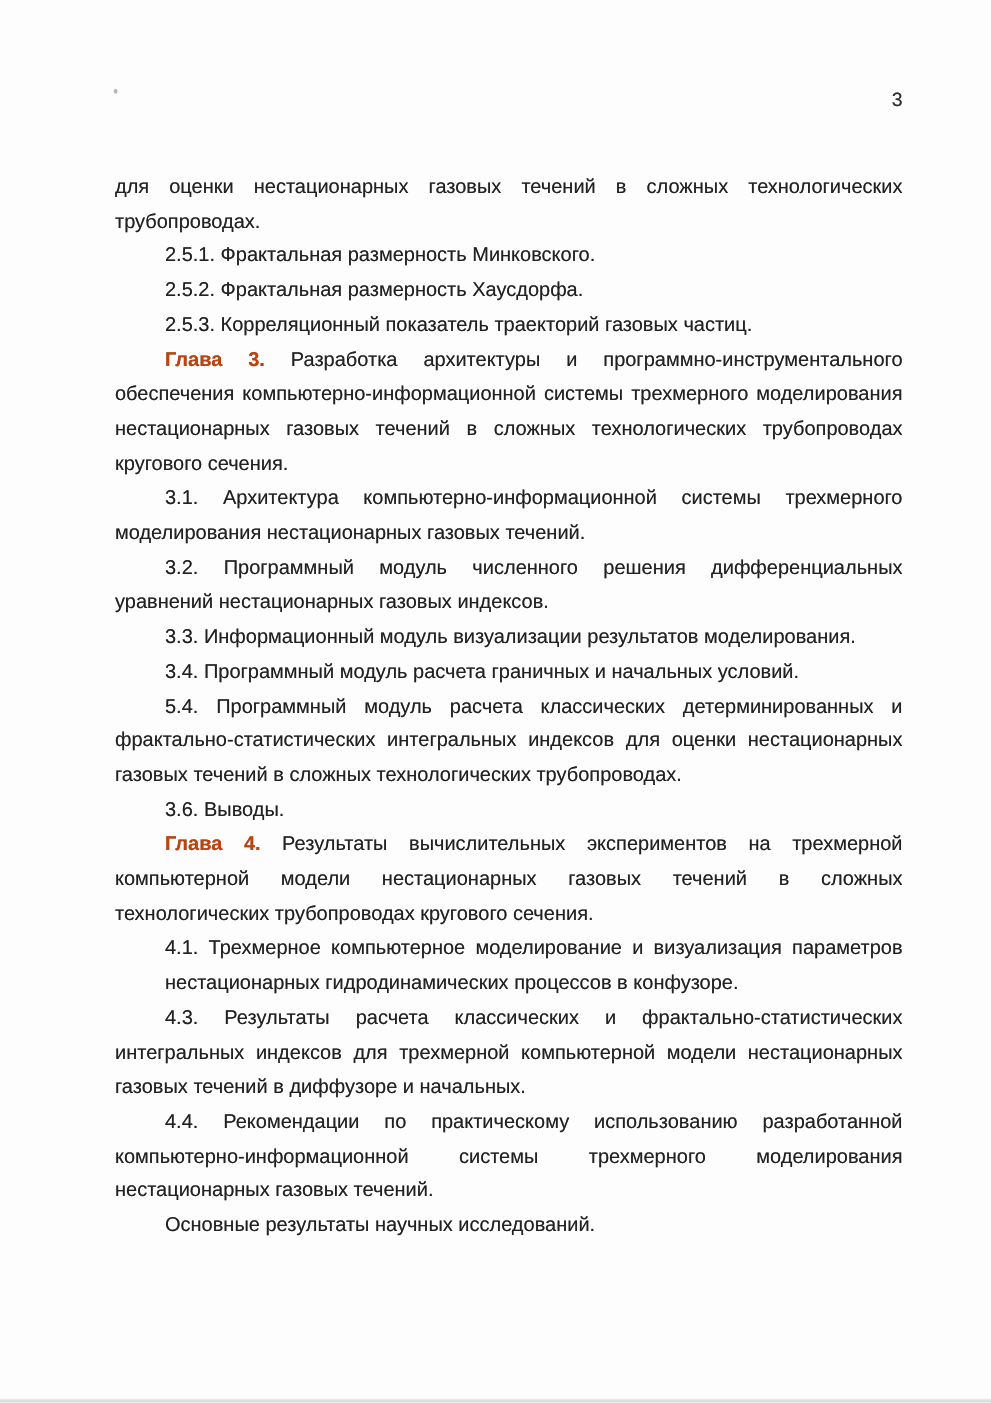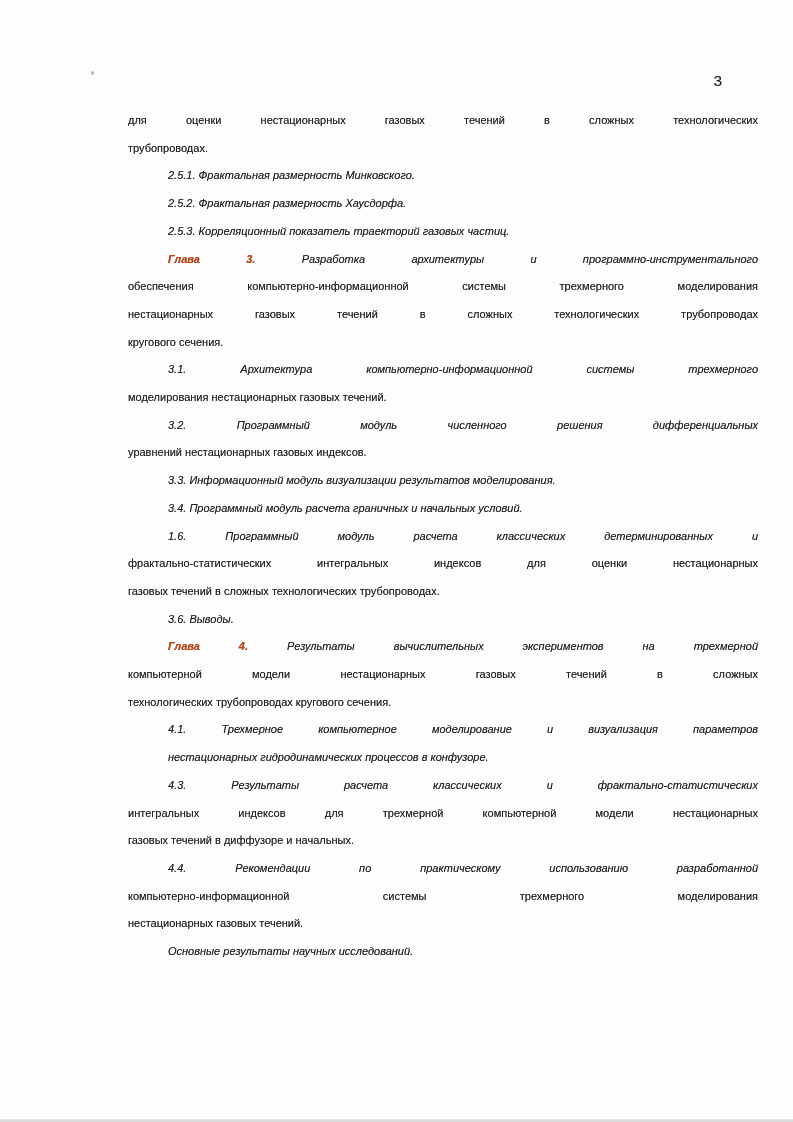--- a/index.html
+++ b/index.html
@@ -22,42 +22,40 @@
     position: absolute;
     top: 72px;
     right: 71px;
     font-size: 15.5px;
     line-height: 18px;
     color: #2a2a2a;
     text-shadow: 0 0 0.4px rgba(0,0,0,0.5);
   }
   .content {
     position: absolute;
-    top: 107px;
+    top: 136px;
     left: 92px;
     width: 630px;
-    font-size: 11px;
+    font-size: 16px;
     line-height: 27.7px;
     text-shadow: 0 0 0.4px rgba(0,0,0,0.5);
-    margin-left: 36px;
   }
   .para {
     margin: 0;
     padding: 0;
   }
   .line {
     display: block;
   }
   .line.just {
     text-align: justify;
     text-align-last: justify;
   }
   .para.indent .line:first-child {
     text-indent: 40px;
-    font-style: italic;
   }
   .para strong {
     font-weight: 700;
     color: #c2410c;
   }
   .scan-artifact {
     position: absolute;
     left: 91px;
     top: 71px;
     width: 3px;
@@ -108,21 +106,21 @@
         <span class="line just">3.2. Программный модуль численного решения дифференциальных</span>
         <span class="line">уравнений нестационарных газовых индексов.</span>
       </p>
       <p class="para indent">
         <span class="line">3.3. Информационный модуль визуализации результатов моделирования.</span>
       </p>
       <p class="para indent">
         <span class="line">3.4. Программный модуль расчета граничных и начальных условий.</span>
       </p>
       <p class="para indent">
-        <span class="line just">1.6. Программный модуль расчета классических детерминированных и</span>
+        <span class="line just">5.4. Программный модуль расчета классических детерминированных и</span>
         <span class="line just">фрактально-статистических интегральных индексов для оценки нестационарных</span>
         <span class="line">газовых течений в сложных технологических трубопроводах.</span>
       </p>
       <p class="para indent">
         <span class="line">3.6. Выводы.</span>
       </p>
       <p class="para indent">
         <span class="line just"><strong>Глава 4.</strong> Результаты вычислительных экспериментов на трехмерной</span>
         <span class="line just">компьютерной модели нестационарных газовых течений в сложных</span>
         <span class="line">технологических трубопроводах кругового сечения.</span>

